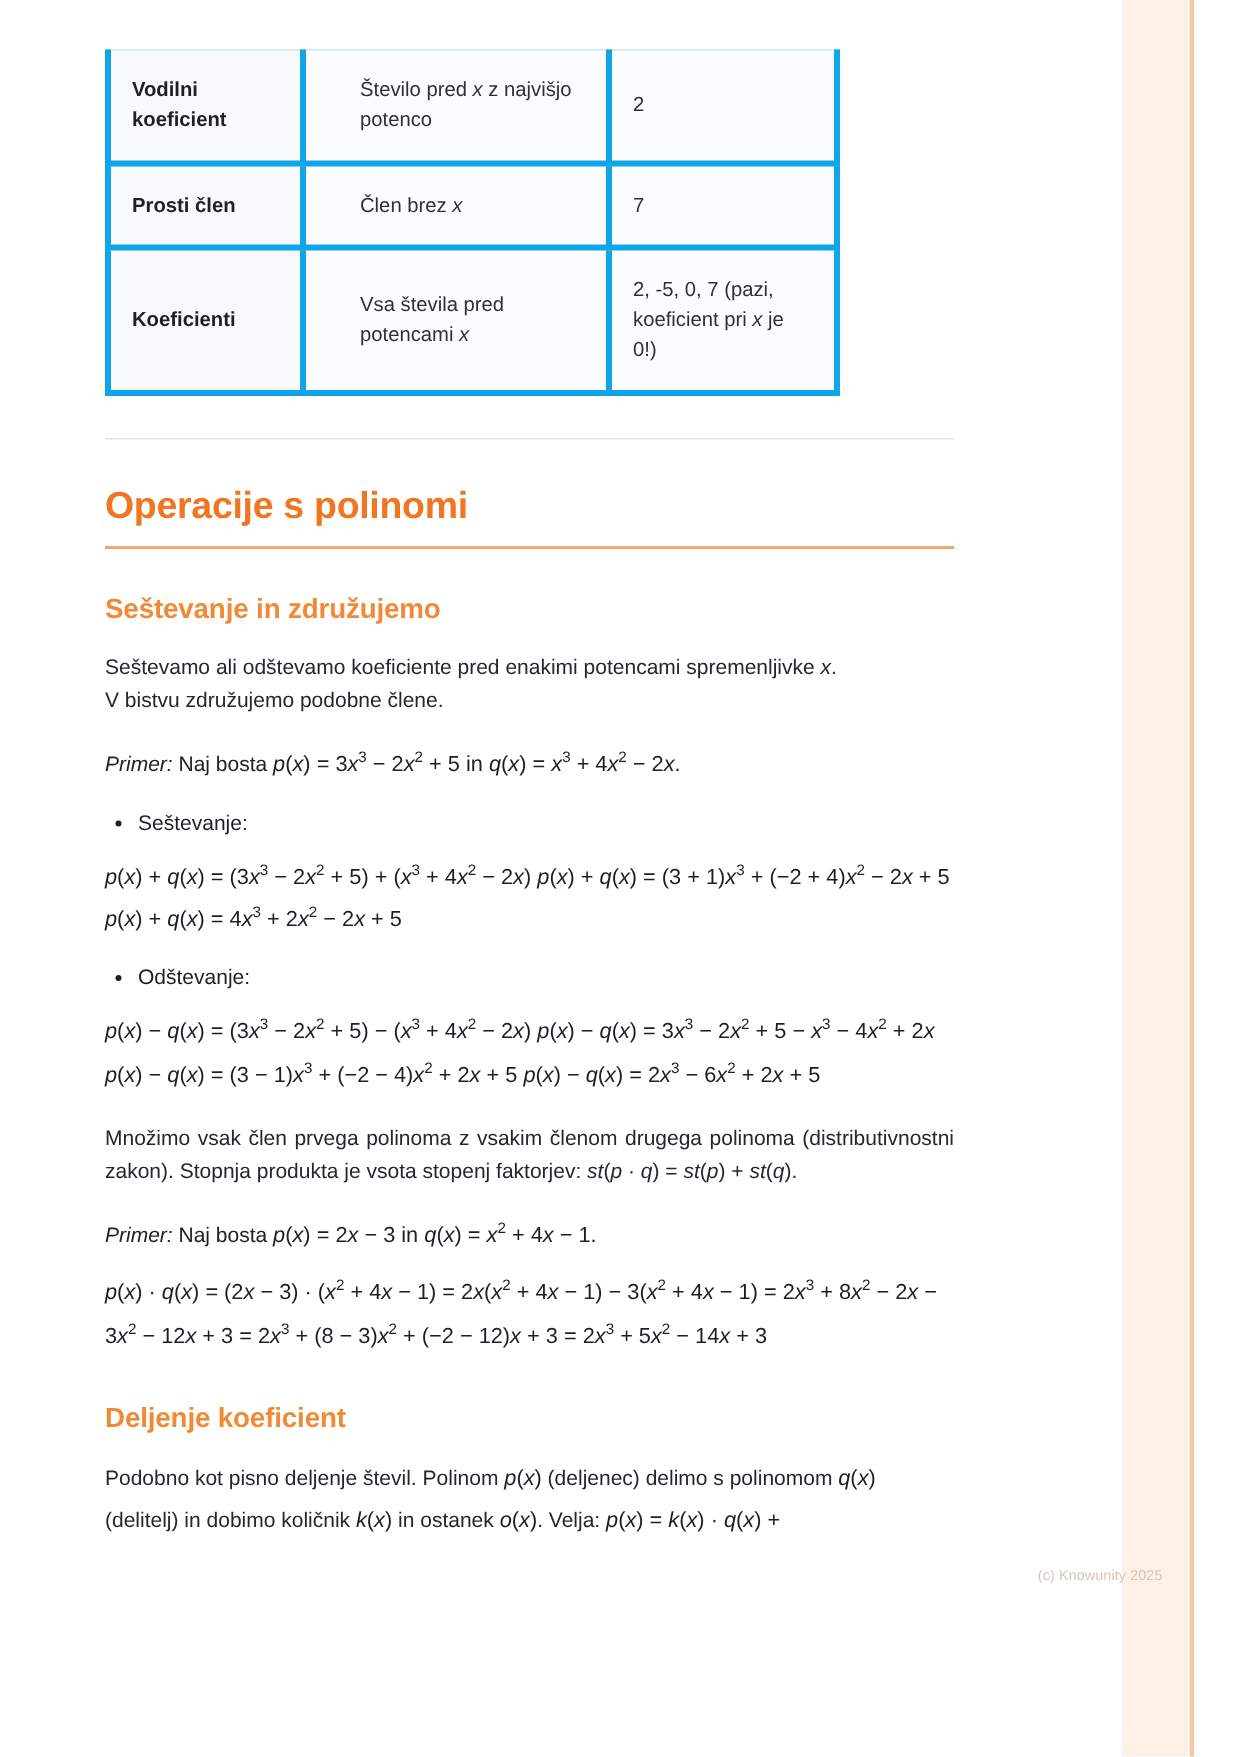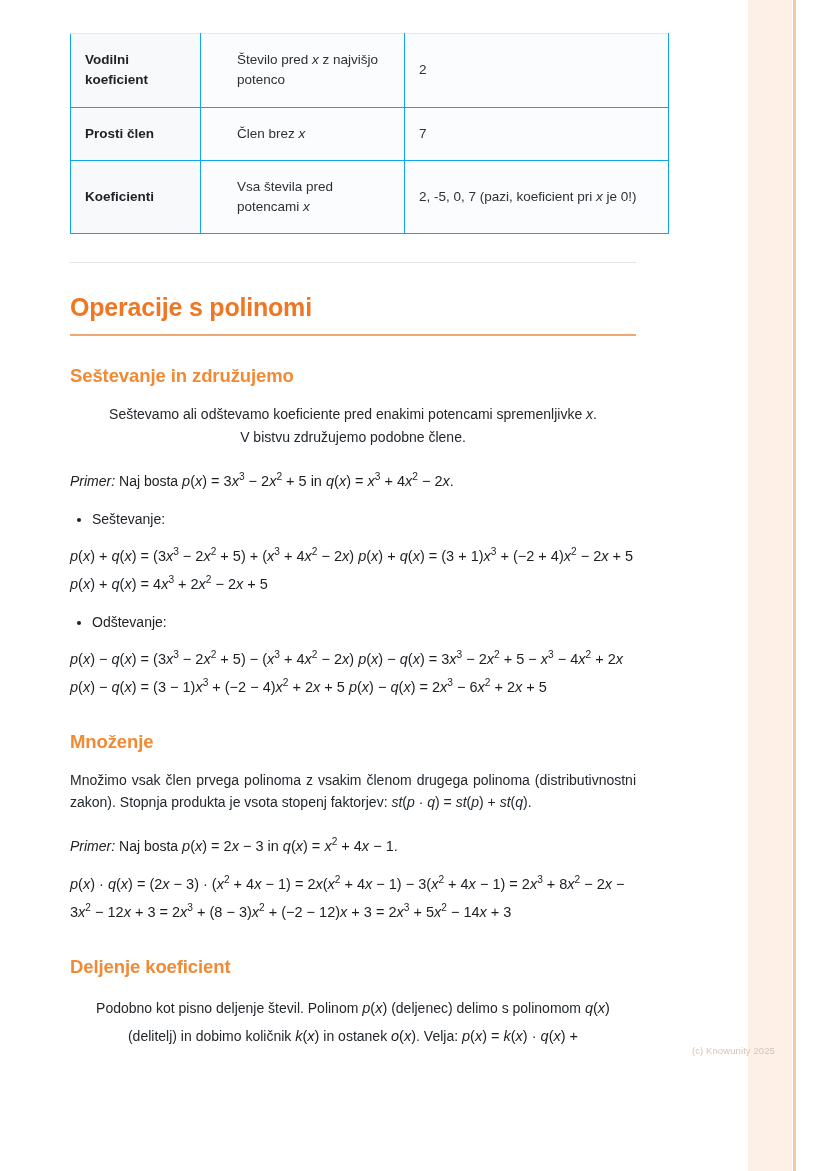--- a/index.html
+++ b/index.html
@@ -46,28 +46,28 @@
 
   .page {
     position: absolute;
     left: 70px;
     top: 0;
     width: 566px;
   }
 
   
   .tbl {
-    width: 599px;
+    width: 490px;
     border-collapse: collapse;
     margin-top: 33px;
     table-layout: fixed;
     background: #86efac;
   }
   .tbl td {
-    border: 1px solid #0ea5e9;
+    border: 4px solid #0ea5e9;
     padding: 16px 14px;
     vertical-align: middle;
     font-size: 13.5px;
     line-height: 1.5;
     color: #2c3136;
   }
   .tbl tr td:first-child {
     width: 130px;
     font-weight: bold;
     background: #f7f9fa;
@@ -102,21 +102,20 @@
     color: #f18a35;
     margin: 29px 0 0 0;
     letter-spacing: -.1px;
   }
 
   p.para {
     font-size: 14px;
     line-height: 1.62;
     margin: 16px 0 0 0;
     color: #23282d;
-    text-align: center;
   }
   p.justify { text-align: justify; }
 
   .example { font-size: 14px; line-height: 1.6; margin: 18px 0 0 0; }
   .example i { font-style: italic; }
 
   ul.bullets {
     margin: 13px 0 0 0;
     padding-left: 22px;
   }
@@ -194,21 +193,20 @@
   </div>
 
   <ul class="bullets">
     <li>Odštevanje:</li>
   </ul>
 
   <div class="math">
     <span class="it">p</span>(<span class="it">x</span>) − <span class="it">q</span>(<span class="it">x</span>) = (3<span class="it">x</span><sup>3</sup> − 2<span class="it">x</span><sup>2</sup> + 5) − (<span class="it">x</span><sup>3</sup> + 4<span class="it">x</span><sup>2</sup> − 2<span class="it">x</span>) <span class="it">p</span>(<span class="it">x</span>) − <span class="it">q</span>(<span class="it">x</span>) = 3<span class="it">x</span><sup>3</sup> − 2<span class="it">x</span><sup>2</sup> + 5 − <span class="it">x</span><sup>3</sup> − 4<span class="it">x</span><sup>2</sup> + 2<span class="it">x</span> <span class="it">p</span>(<span class="it">x</span>) − <span class="it">q</span>(<span class="it">x</span>) = (3 − 1)<span class="it">x</span><sup>3</sup> + (−2 − 4)<span class="it">x</span><sup>2</sup> + 2<span class="it">x</span> + 5 <span class="it">p</span>(<span class="it">x</span>) − <span class="it">q</span>(<span class="it">x</span>) = 2<span class="it">x</span><sup>3</sup> − 6<span class="it">x</span><sup>2</sup> + 2<span class="it">x</span> + 5
   </div>
 
-  <h2 class="h-sub">Množenje</h2>
 
   <p class="para justify">
     Množimo vsak člen prvega polinoma z vsakim členom drugega polinoma (distributivnostni zakon). Stopnja produkta je vsota stopenj faktorjev: <i>st</i>(<i>p</i> · <i>q</i>) = <i>st</i>(<i>p</i>) + <i>st</i>(<i>q</i>).
   </p>
 
   <p class="example">
     <i>Primer:</i> Naj bosta <span class="math"><span class="it">p</span>(<span class="it">x</span>) = 2<span class="it">x</span> − 3 in <span class="it">q</span>(<span class="it">x</span>) = <span class="it">x</span><sup>2</sup> + 4<span class="it">x</span> − 1.</span>
   </p>
 
   <div class="math">

